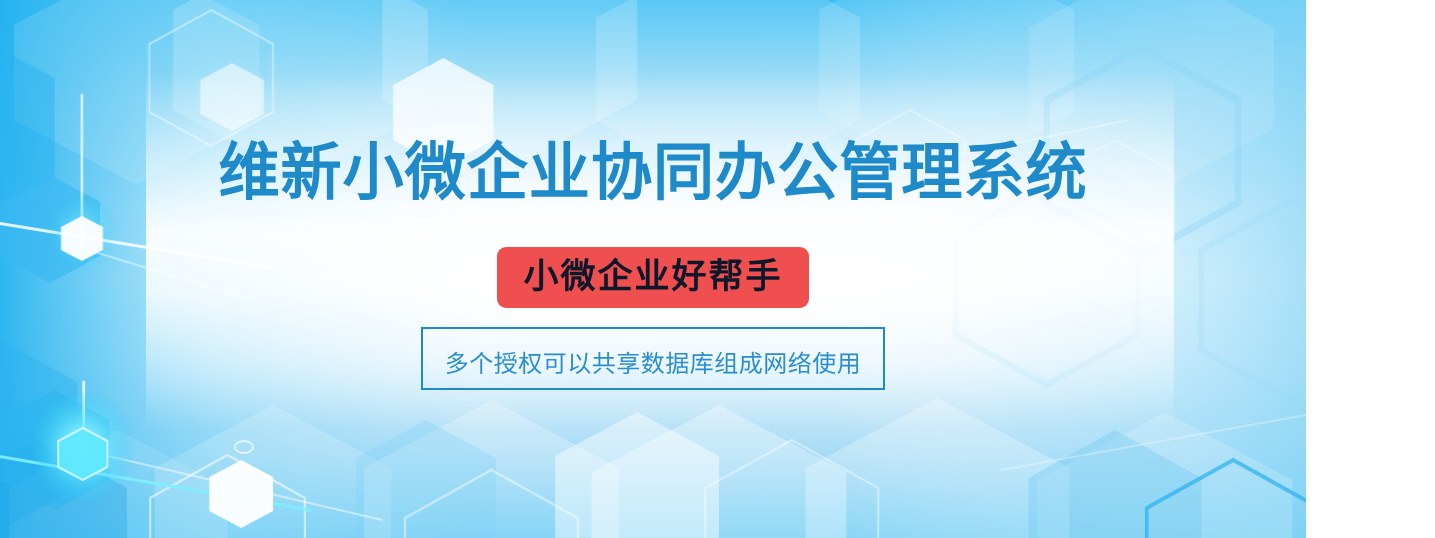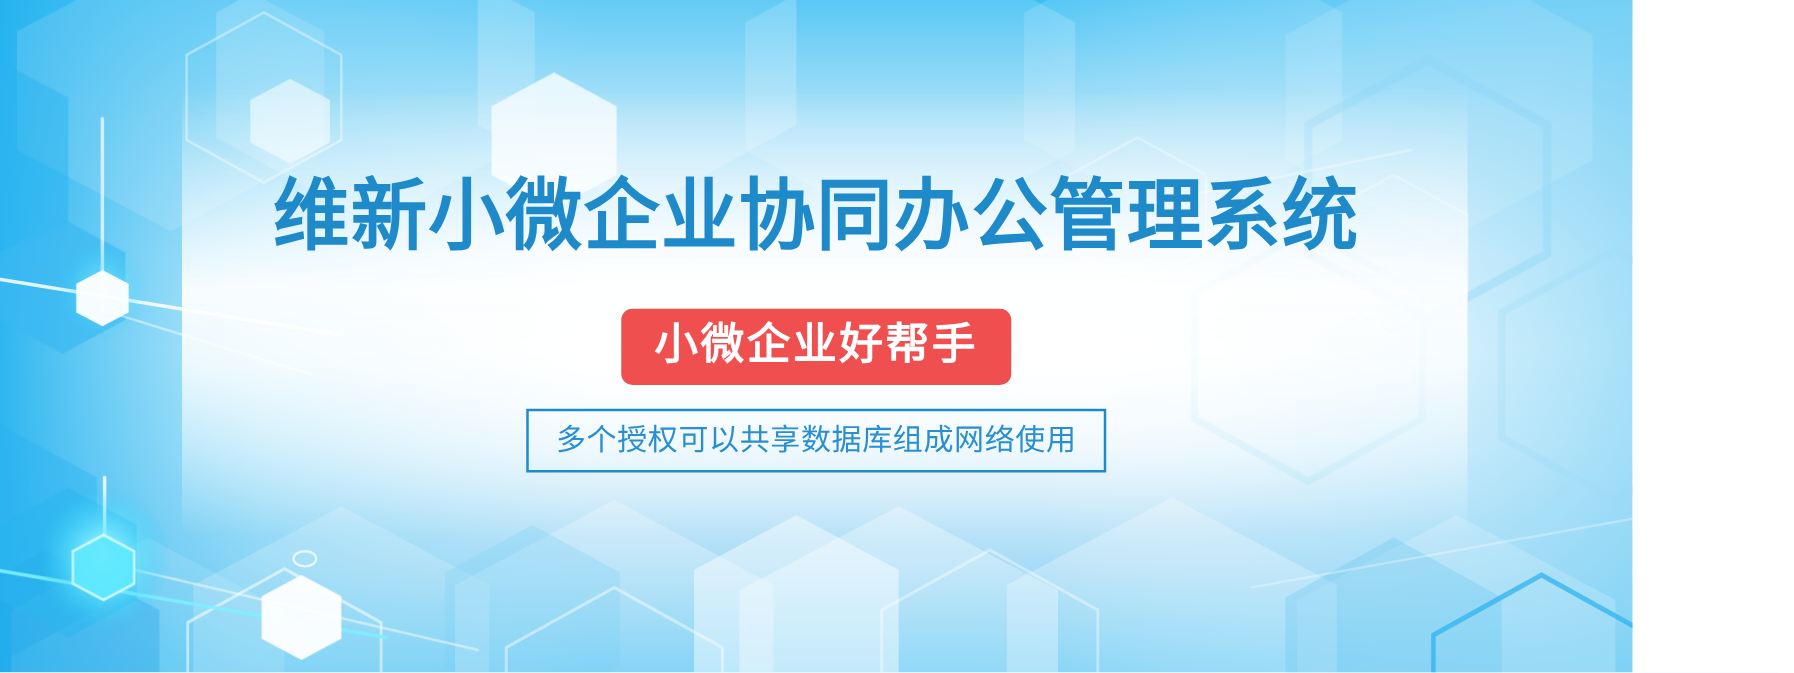--- a/index.html
+++ b/index.html
@@ -60,21 +60,21 @@
     position: absolute;
     top: 247px;
     left: 0;
     right: 0;
     display: flex;
     justify-content: center;
   }
 
   .badge {
     background: #ef4f4f;
-    color: #ffffff;
+    color: #0f172a;
     font-size: 35px;
     line-height: 1;
     font-weight: 700;
     letter-spacing: 2px;
     padding: 12px 26px 14px 26px;
     border-radius: 9px;
     white-space: nowrap;
     font-family: "DejaVu Sans", "Liberation Sans", sans-serif;
   }
 
@@ -83,21 +83,21 @@
     top: 327px;
     left: 0;
     right: 0;
     display: flex;
     justify-content: center;
   }
 
   .infobox {
     border: 2px solid #1f8ac9;
     background: transparent;
-    padding: 8px 22px 9px 22px;
+    padding: 20px 22px 9px 22px;
     text-align: center;
   }
 
   .infobox-line {
     color: #2a8fd0;
     font-size: 24px;
     line-height: 30px;
     letter-spacing: 0.5px;
     white-space: nowrap;
     font-family: "DejaVu Sans", "Liberation Sans", sans-serif;

